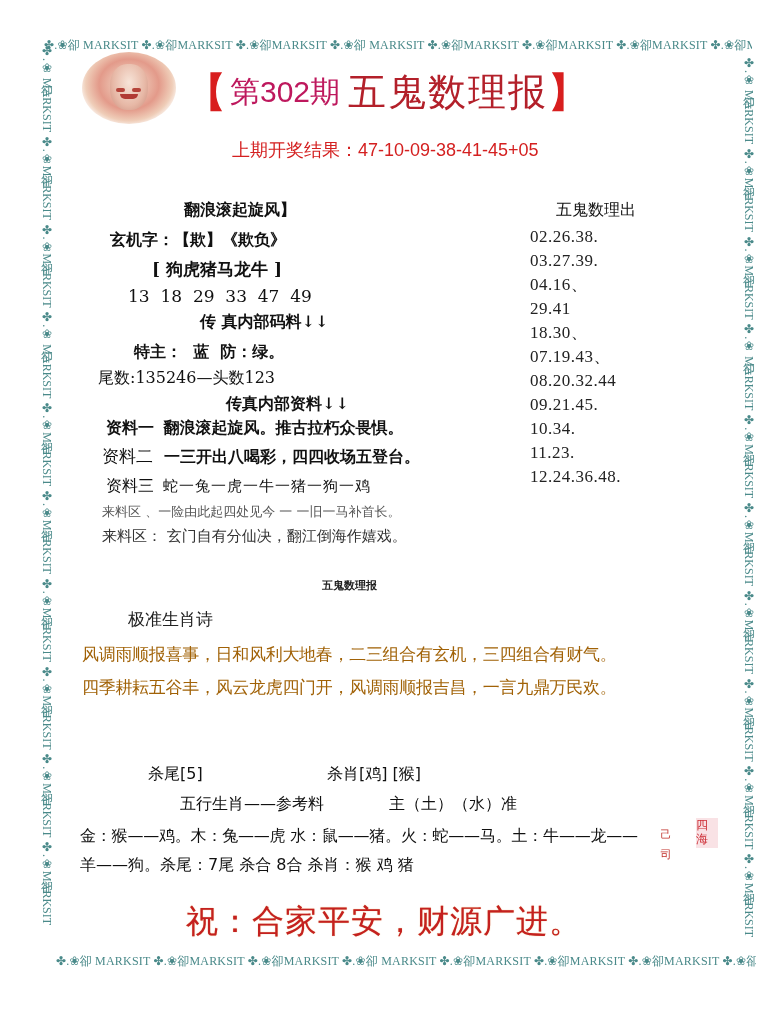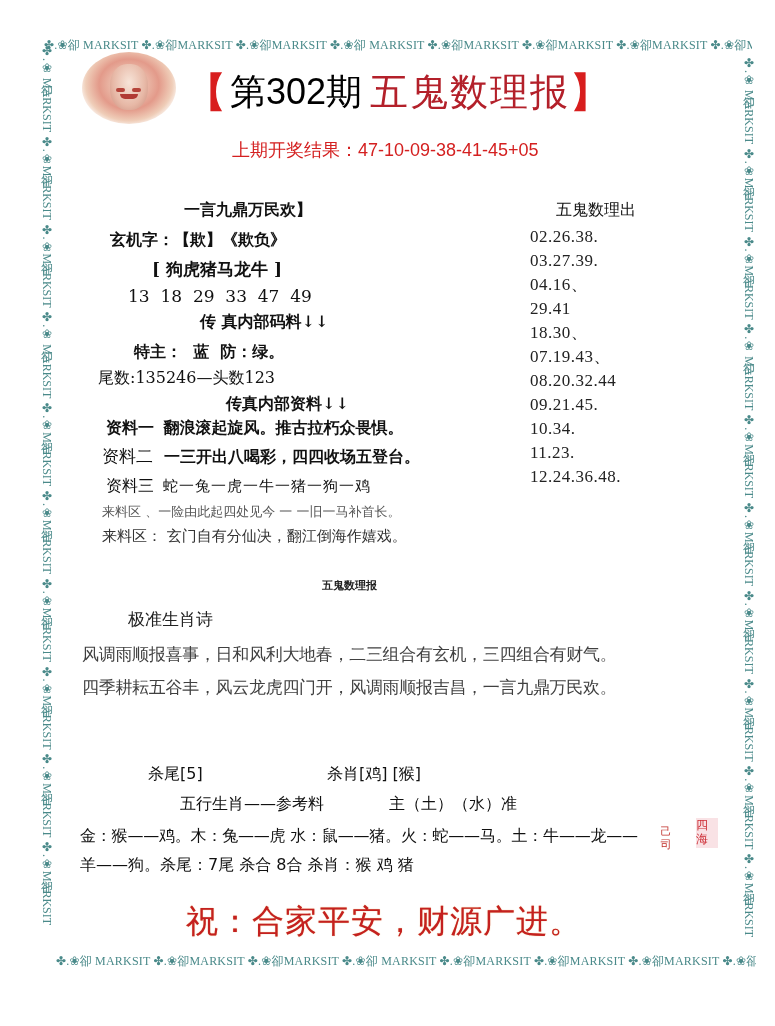--- a/index.html
+++ b/index.html
@@ -13,39 +13,39 @@
   .border-right { left: 742px; top: 56px; height: 910px; }
 
   .avatar { position: absolute; left: 82px; top: 52px; width: 94px; height: 72px; border-radius: 50%;
     background: radial-gradient(ellipse at 50% 45%, #f2d8c8 0%, #e9b3a2 30%, #e39a8a 45%, #efcdb8 65%, rgba(255,255,255,0) 78%); }
   .avatar .face { position: absolute; left: 28px; top: 12px; width: 38px; height: 46px; border-radius: 45%; background: radial-gradient(ellipse at 50% 40%, #f7e4d8 0%, #e7b8a6 60%, #c98a7a 100%); }
   .avatar .eye { position: absolute; top: 24px; width: 9px; height: 4px; background: #b5443a; border-radius: 2px; }
   .avatar .mouth { position: absolute; left: 38px; top: 42px; width: 18px; height: 5px; background: #b13a33; border-radius: 0 0 8px 8px; }
 
   .title-row { position: absolute; left: 186px; top: 68px; height: 48px; display: flex; align-items: center; }
   .bracket { font-family: "DejaVu Sans", sans-serif; font-size: 40px; color: #d81e1e; font-weight: bold; line-height: 1; }
-  .issue { font-family: "Liberation Sans", sans-serif; font-size: 36px; color: #000000; margin: 0 8px 0 4px; }
+  .issue { font-family: "Liberation Sans", sans-serif; font-size: 30px; color: #be185d; margin: 0 8px 0 4px; }
   .title-main { font-family: "DejaVu Serif", serif; font-size: 38px; color: #b3202a; letter-spacing: 2px; }
 
   .last-result { position: absolute; left: 232px; top: 138px; font-family: "Liberation Sans", sans-serif; font-size: 18px; color: #d42020; white-space: nowrap; }
 
   .left-col { position: absolute; left: 96px; top: 198px; width: 360px; font-family: "DejaVu Serif", serif; font-size: 16px; font-weight: bold; line-height: 24px; color: #111; }
   .left-col .line { position: absolute; white-space: nowrap; }
 
   .right-col { position: absolute; left: 530px; top: 200px; width: 160px; }
   .right-col .head { font-family: "DejaVu Serif", serif; font-size: 16px; font-weight: normal; margin-left: 26px; margin-bottom: 4px; }
   .right-col .num { font-family: "Liberation Serif", serif; font-size: 17px; line-height: 24px; letter-spacing: 0.5px; color: #222; }
 
   .subhead { position: absolute; left: 322px; top: 578px; font-family: "DejaVu Sans", sans-serif; font-size: 11px; font-weight: bold; color: #222; }
   .poem-title { position: absolute; left: 128px; top: 608px; font-family: "DejaVu Sans", sans-serif; font-size: 17px; color: #222; }
-  .poem-line { position: absolute; left: 82px; font-family: Liberation Serif, serif; font-size: 17px; color: #404040; white-space: nowrap; letter-spacing: -0.3px; }
+  .poem-line { position: absolute; left: 82px; font-family: Liberation Serif, serif; font-size: 17px; color: #a16207; white-space: nowrap; letter-spacing: -0.3px; }
 
   .bottom-text { position: absolute; font-family: "DejaVu Sans", sans-serif; font-size: 16px; color: #111; white-space: nowrap; }
 
-  .seal1 { position: absolute; left: 659px; top: 825px; width: 14px; height: 28px; color: #c0302a; font-size: 11px; line-height: 13px; font-family: "DejaVu Sans", sans-serif; text-align: center; }
+  .seal1 { position: absolute; left: 659px; top: 825px; width: 14px; height: 28px; color: #c0302a; font-size: 11px; line-height: 20px; font-family: "DejaVu Sans", sans-serif; text-align: center; }
   .seal2 { position: absolute; left: 696px; top: 818px; width: 22px; height: 30px; color: #cc2b33; font-size: 12px; line-height: 14px; font-family: "DejaVu Sans", sans-serif; text-align: left; background: rgba(230,140,150,0.25); }
 
   .blessing { position: absolute; left: 186px; top: 900px; font-family: "DejaVu Sans", sans-serif; font-size: 32px; color: #c42020; letter-spacing: 1px; white-space: nowrap; text-shadow: 0 0 1px #e3a060; }
 </style>
 </head>
 <body>
 
 <div class="frame"></div>
 
 <div class="border-h border-top">✤.❀卻 MARKSIT ✤.❀卻MARKSIT ✤.❀卻MARKSIT ✤.❀卻 MARKSIT ✤.❀卻MARKSIT ✤.❀卻MARKSIT ✤.❀卻MARKSIT ✤.❀卻MARKSIT ✤.❀卻MARKSIT ✤.❀卻MARKSIT</div>
@@ -66,21 +66,21 @@
   <span class="issue">第302期</span>
   <span class="title-main">五鬼数理报</span>
   <span class="bracket">】</span>
 </div>
 
 <div class="last-result">
   <span>上期开奖结果：</span><span>47-10-09-38-41-45+05</span>
 </div>
 
 <div class="left-col">
-  <div class="line" style="left:88px; top:0px;">一言九鼎万民欢】</div>
+  <div class="line" style="left:88px; top:0px;">翻浪滚起旋风】</div>
   <div class="line" style="left:14px; top:30px;">玄机字：【欺】《欺负》</div>
   <div class="line" style="left:56px; top:59px; font-size:17px;">[ 狗虎猪马龙牛 ]</div>
   <div class="line" style="left:32px; top:86px; font-weight:normal; font-size:17px; white-space:pre;">13  18  29  33  47  49</div>
   <div class="line" style="left:104px; top:112px;">传 真内部码料↓↓</div>
   <div class="line" style="left:38px; top:142px; white-space:pre;">特主：  蓝  防：绿。</div>
   <div class="line" style="left:2px; top:168px; font-weight:normal;">尾数:135246—头数123</div>
   <div class="line" style="left:130px; top:194px;">传真内部资料↓↓</div>
 
   <div class="line" style="left:10px; top:218px;">
     <span>资料一</span>

